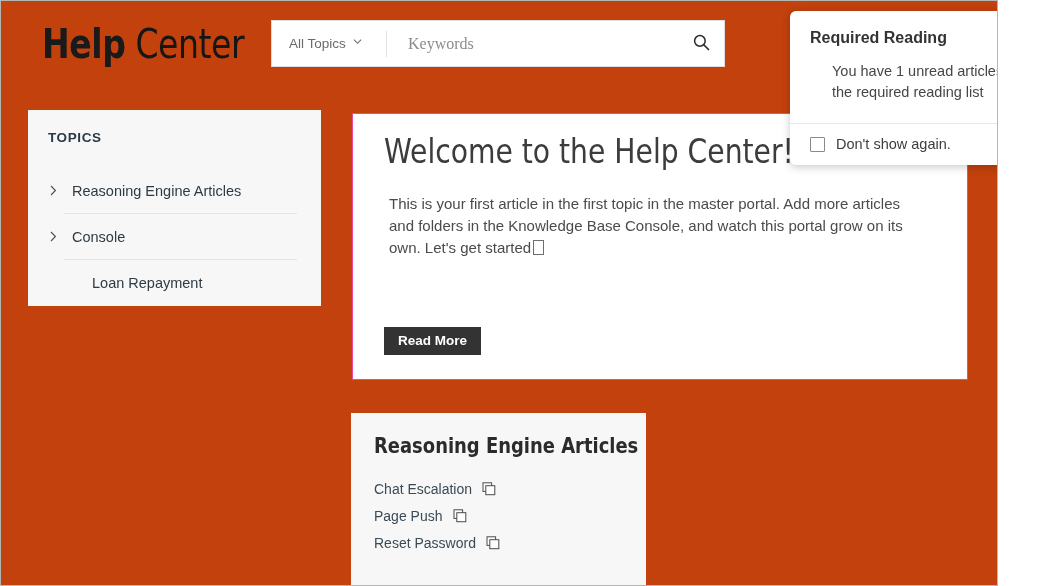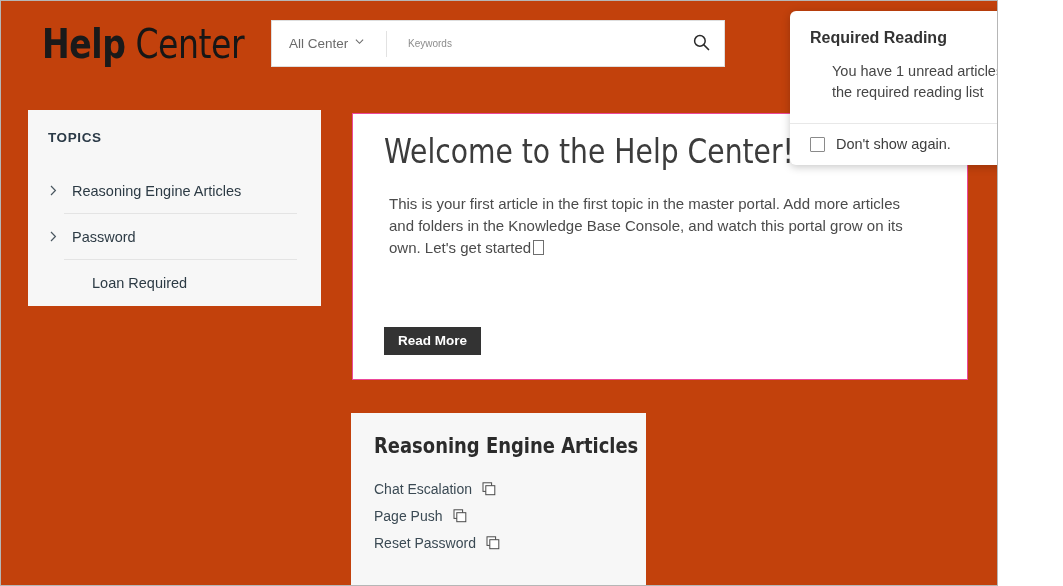--- a/index.html
+++ b/index.html
@@ -81,22 +81,22 @@
   .divider-v {
     width: 1px;
     height: 26px;
     background: #e2e2e2;
   }
   .kw-input {
     flex: 1;
     border: none;
     outline: none;
     background: transparent;
-    font-family: Liberation Sans, sans-serif;
-    font-size: 10px;
+    font-family: Liberation Serif, serif;
+    font-size: 16px;
     color: #55565a;
     padding: 0 10px 0 21px;
     height: 100%;
   }
   .kw-input::placeholder { color: #8c8c8c; opacity: 1; }
   .search-btn {
     width: 46px;
     height: 100%;
     display: flex;
     align-items: center;
@@ -336,21 +336,21 @@
 
   <div class="header">
 
     <div class="brand">
       <span class="b-strong">Help</span><span class="b-light"> Center</span>
     </div>
 
     <div class="searchbar">
 
       <div class="topic-select">
-        <span class="label">All Center</span>
+        <span class="label">All Topics</span>
         <span class="chev-down">
           <svg width="9" height="9" viewBox="0 0 10 10">
             <path d="M1 3 L5 7 L9 3" fill="none" stroke="#6a6a6a" stroke-width="1.2"></path>
           </svg>
         </span>
       </div>
 
       <div class="divider-v"></div>
 
       <input class="kw-input" type="text" placeholder="Keywords" style="">
@@ -381,26 +381,26 @@
         <span class="t-label">Reasoning Engine Articles</span>
       </div>
       <div class="topic-sep"></div>
 
       <div class="topic-row">
         <span class="chev-right">
           <svg width="7" height="11" viewBox="0 0 7 11">
             <path d="M1 1 L5.4 5.5 L1 10" fill="none" stroke="#4a5760" stroke-width="1.2"></path>
           </svg>
         </span>
-        <span class="t-label">Password</span>
+        <span class="t-label">Console</span>
       </div>
       <div class="topic-sep"></div>
 
       <div class="topic-row no-chev">
-        <span class="t-label">Loan Required</span>
+        <span class="t-label">Loan Repayment</span>
       </div>
 
     </div>
   </div>
 
   <div class="welcome-card">
     <div class="welcome-title">Welcome to the Help Center!</div>
     <div class="welcome-body"><span>This is your first article in the first topic in the master portal. Add more articles and folders in the Knowledge Base Console, and watch this portal grow on its own. Let's get started</span><span class="tofu"></span></div>
     <button class="read-more">Read More</button>
   </div>

